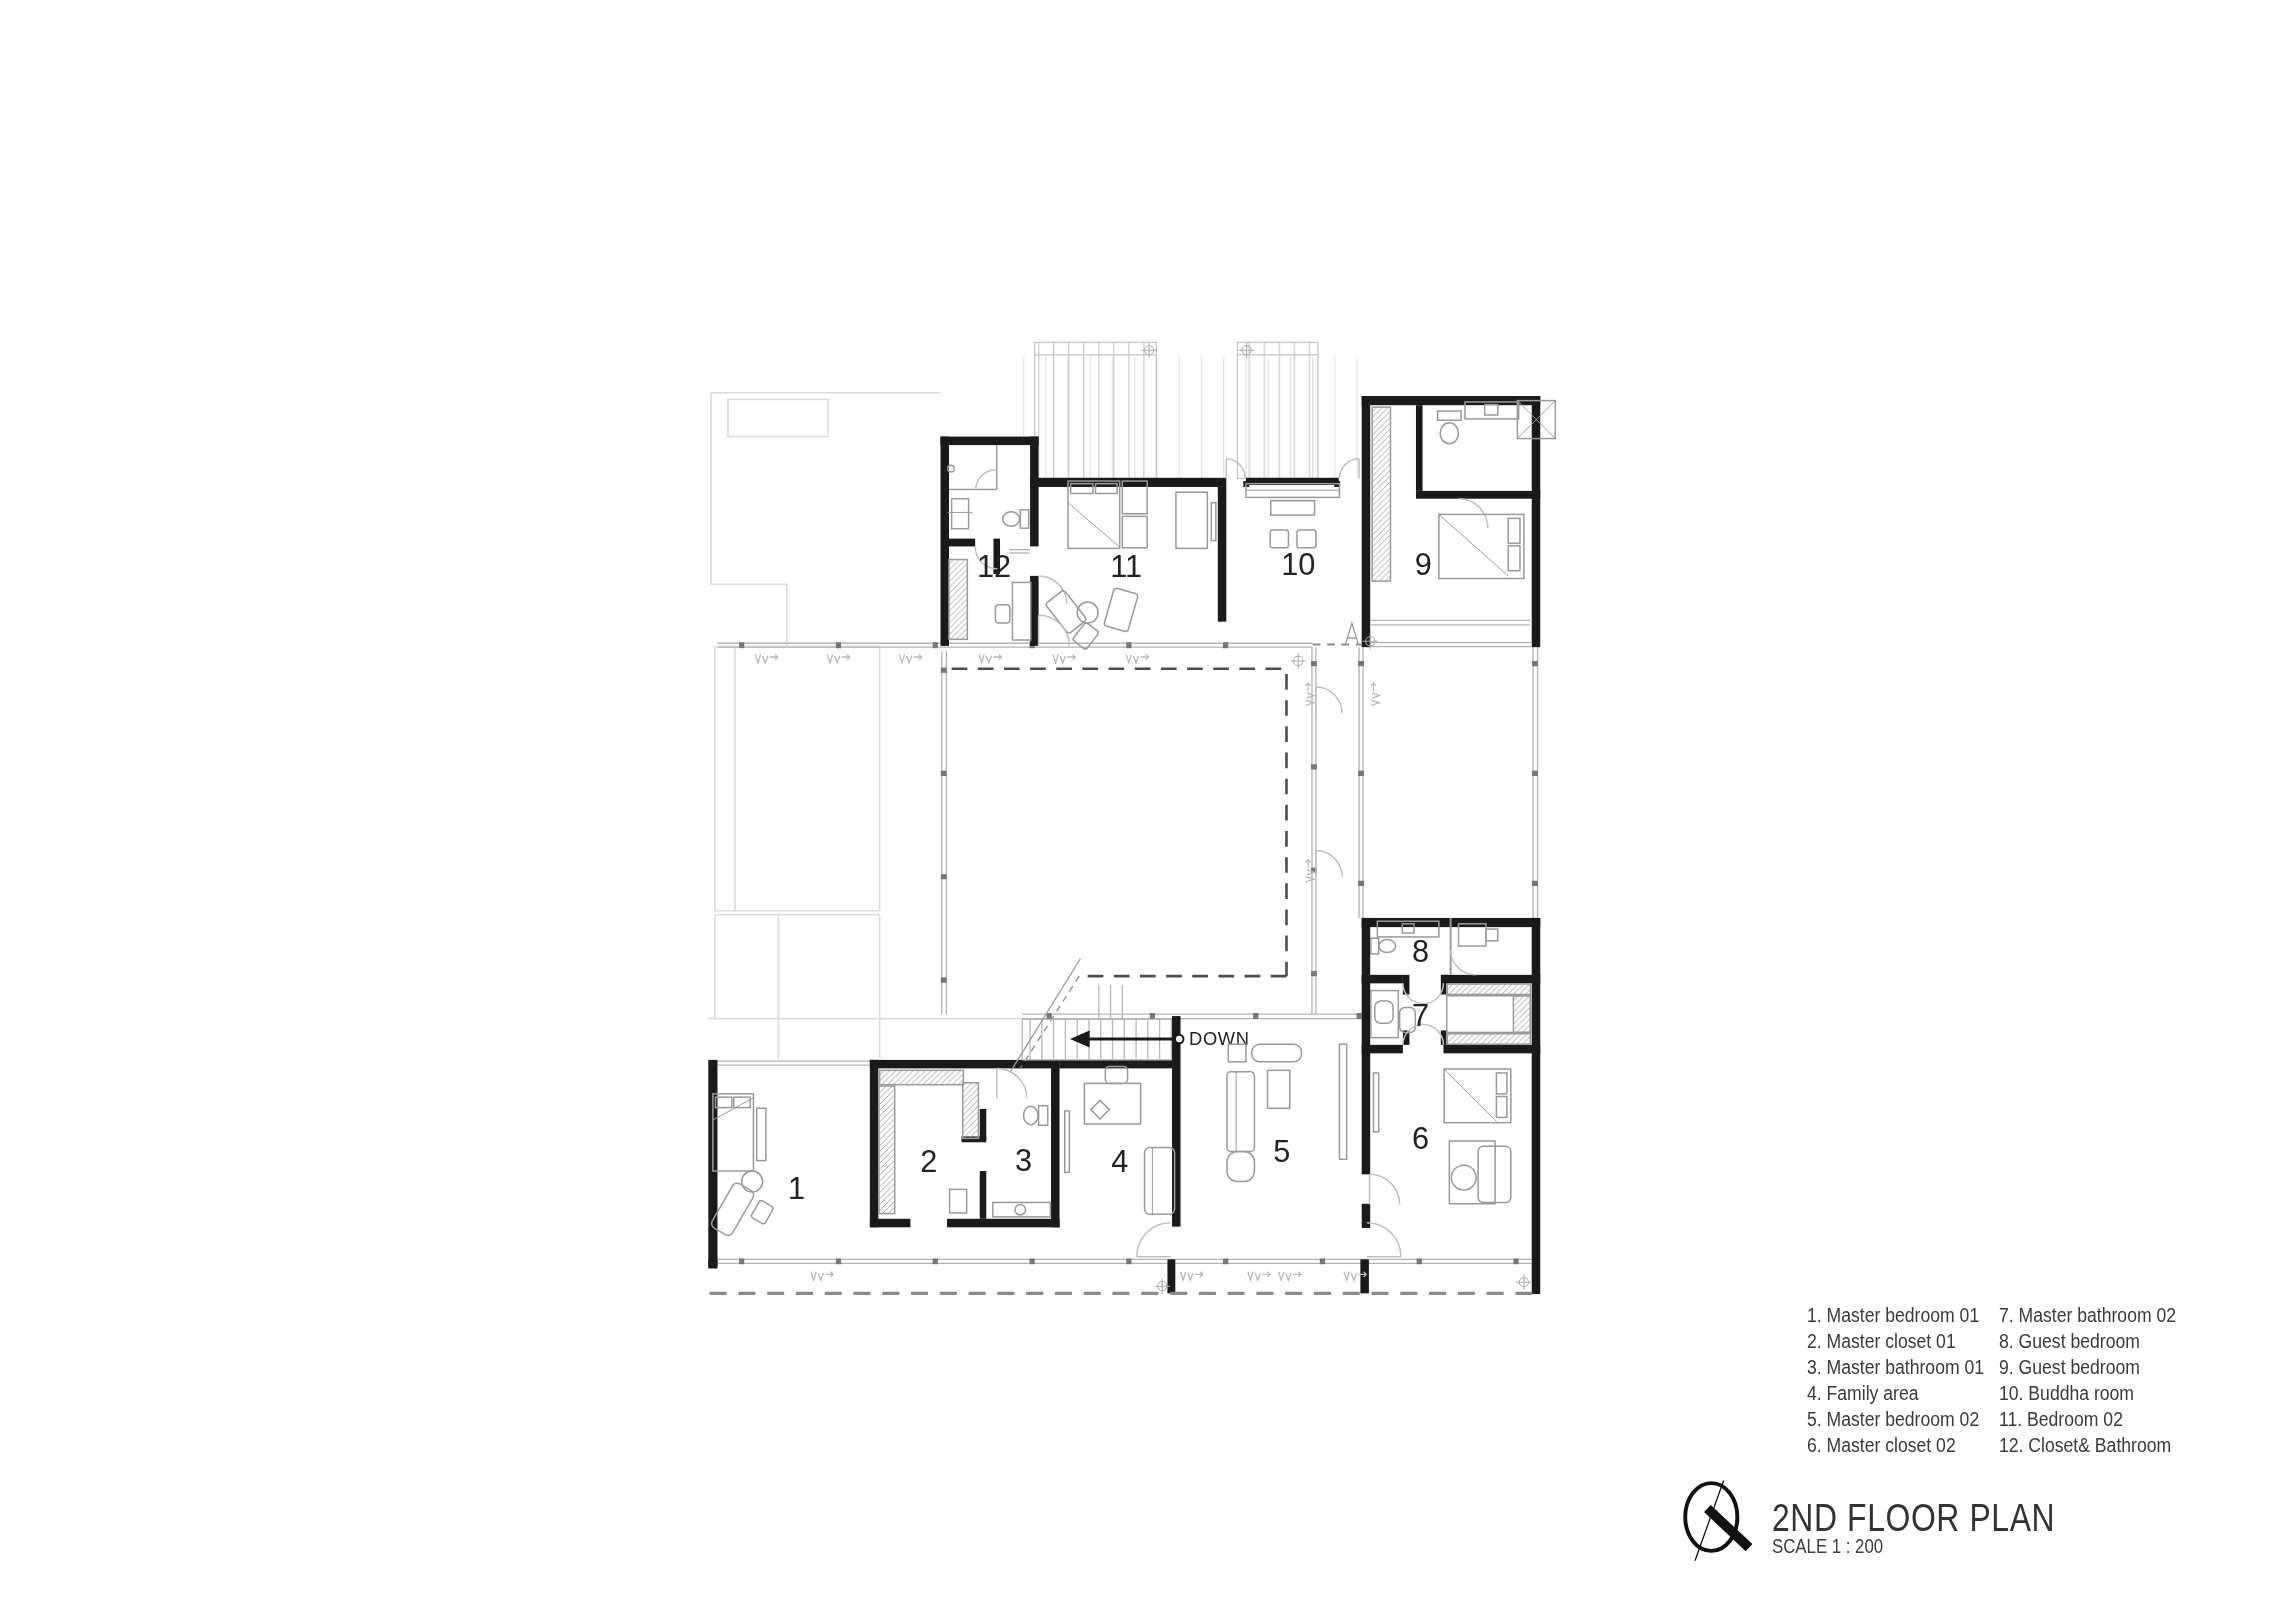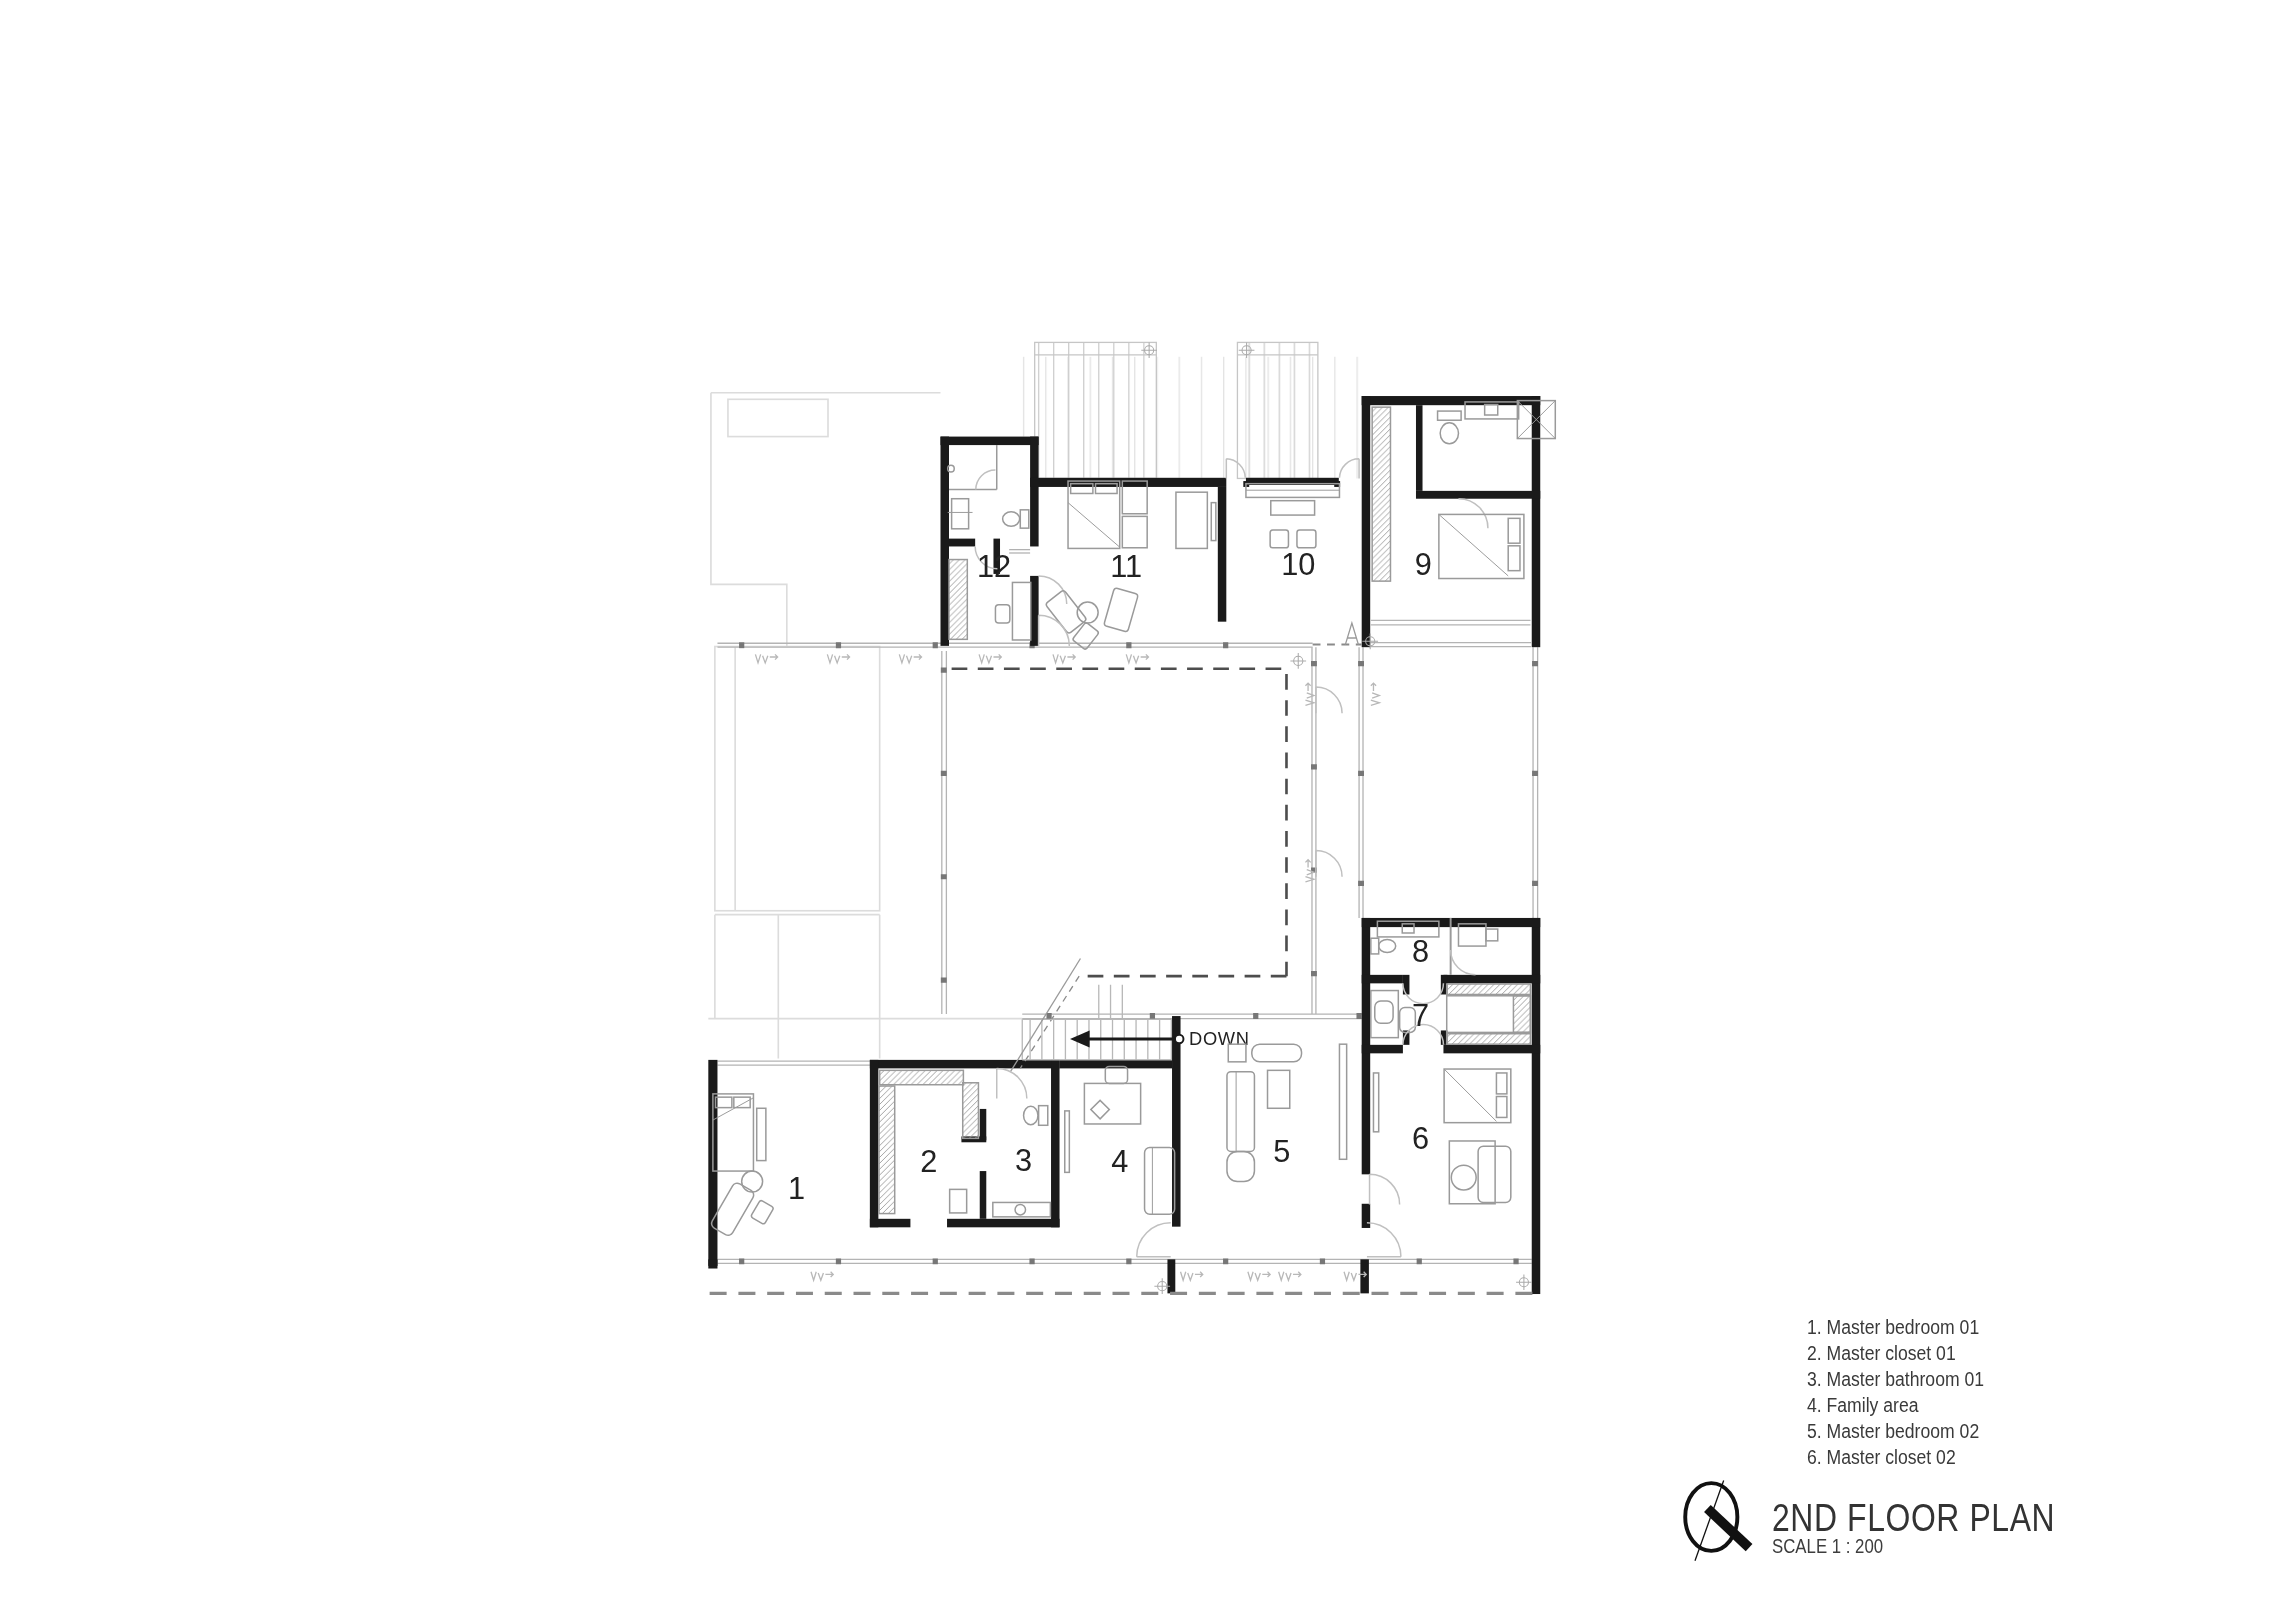--- a/index.html
+++ b/index.html
@@ -7,21 +7,21 @@
     width:2295px;height:1624px;position:relative;background:#ffffff;
     font-family:"Liberation Sans", sans-serif;overflow:hidden;
   }
   #plan-svg{position:absolute;left:0;top:0;}
   .room-num{font-family:"Liberation Sans",sans-serif;font-size:47px;fill:#222;text-anchor:middle;}
   .down-txt{font-family:"Liberation Sans",sans-serif;font-size:28px;fill:#222;letter-spacing:1px;}
   .legend{
     position:absolute;left:1807px;top:1302px;display:flex;color:#3a3a3a;
   }
   .legend .col{display:flex;flex-direction:column;}
-  .legend .col1{width:192px;margin-top:12px;}
+  .legend .col1{width:192px;}
   .legend .row{
     font-size:20px;line-height:26px;white-space:nowrap;
     transform:scaleX(0.88);transform-origin:left center;
   }
   .titleblock-title{
     position:absolute;left:1772px;top:1497px;font-size:38px;color:#333;
     letter-spacing:0.7px;transform:scaleX(0.84);transform-origin:left top;white-space:nowrap;
   }
   .titleblock-scale{
     position:absolute;left:1772px;top:1535px;font-size:20px;color:#3d3d3d;
@@ -395,20 +395,28 @@
 
 <div class="legend">
   <div class="col col1">
     <div class="row">1. Master bedroom 01</div>
     <div class="row">2. Master closet 01</div>
     <div class="row">3. Master bathroom 01</div>
     <div class="row">4. Family area</div>
     <div class="row">5. Master bedroom 02</div>
     <div class="row">6. Master closet 02</div>
   </div>
+  <div class="col">
+    <div class="row">7. Master bathroom 02</div>
+    <div class="row">8. Guest bedroom</div>
+    <div class="row">9. Guest bedroom</div>
+    <div class="row">10. Buddha room</div>
+    <div class="row">11. Bedroom 02</div>
+    <div class="row">12. Closet&amp; Bathroom</div>
+  </div>
 </div>
 
 <svg id="north-icon" width="88" height="101" viewBox="0 0 135 155" xmlns="http://www.w3.org/2000/svg">
   <ellipse cx="48" cy="66" rx="40" ry="52" stroke="#111" stroke-width="6" fill="none"></ellipse>
   <line x1="67" y1="10" x2="23" y2="133" stroke="#111" stroke-width="2"></line>
   <line x1="42" y1="53" x2="106" y2="113" stroke="#111" stroke-width="15"></line>
 </svg>
 <div class="titleblock-title">2ND FLOOR PLAN</div>
 <div class="titleblock-scale">SCALE 1 : 200</div>
 

